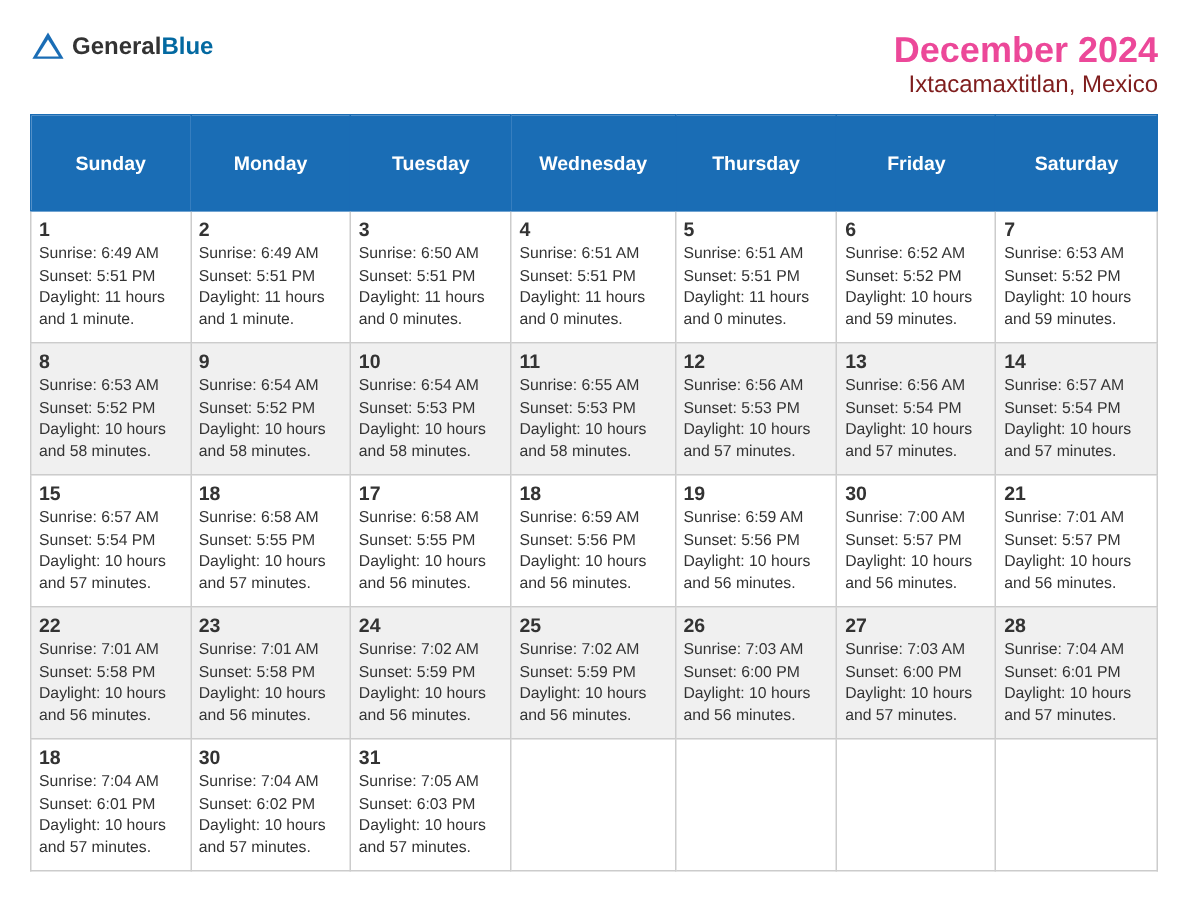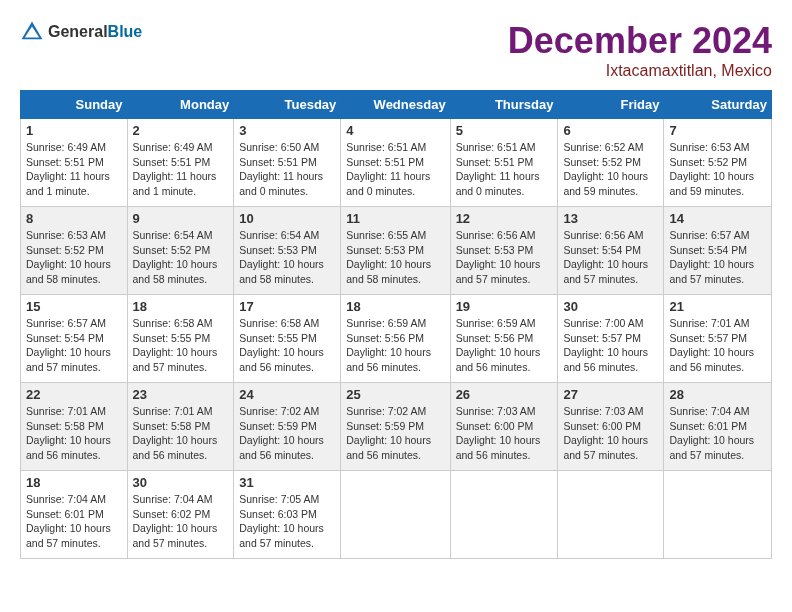--- a/index.html
+++ b/index.html
@@ -37,38 +37,38 @@
       color: #0369a1;
     }
     .logo-icon {
       width: 24px;
       height: 24px;
     }
     .title-block {
       text-align: right;
     }
     .month-title {
-      font-size: 36px;
-      font-weight: bold;
-      color: #701a75;
+      font-size: 24px;
+      font-weight: bold;
+      color: #ec4899;
     }
     .location-title {
       font-size: 16px;
       color: #7f1d1d;
     }
     .calendar-table {
       width: 100%;
       border-collapse: collapse;
       font-size: 11px;
     }
     .calendar-table th {
       background: #1a6db5;
       color: #fff;
-      padding: 6px 4px;
-      text-align: right;
+      padding: 24px 4px;
+      text-align: center;
       font-size: 13px;
       font-weight: bold;
       border: 1px solid #1a6db5;
     }
     .calendar-table td {
       border: 1px solid #ccc;
       vertical-align: top;
       padding: 4px 5px;
       width: 113px;
       min-height: 80px;

